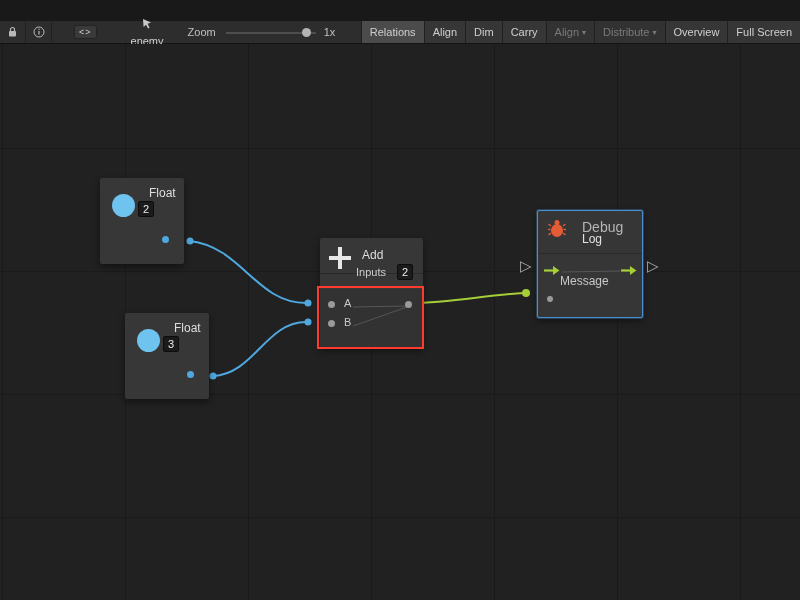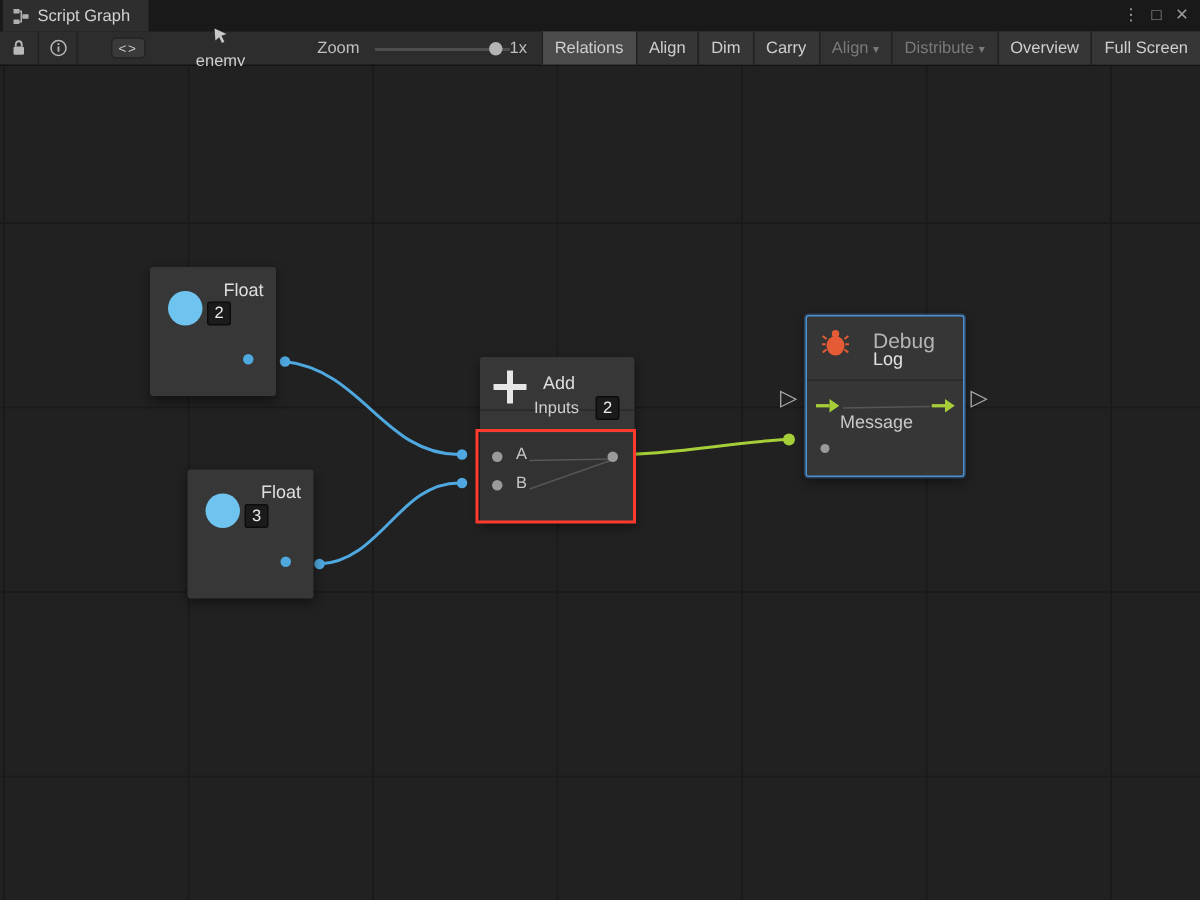--- a/index.html
+++ b/index.html
@@ -15,25 +15,25 @@
   .wc{width:16px;text-align:center;font-size:11px;line-height:21px;cursor:default;}
 
   
   .toolbar{position:absolute;top:21px;left:0;right:0;height:23px;background:#2d2d2d;
     border-bottom:1px solid #141414;display:flex;align-items:center;font-size:11px;color:#c8c8c8;}
   .tb-sep{width:1px;align-self:stretch;background:#202020;}
   .tb-icon{display:flex;align-items:center;justify-content:center;height:23px;width:25px;}
   .tb-code{margin-left:22px;background:#3a3a3a;border:1px solid #242424;border-radius:3px;
     font-size:9px;padding:1px 4px;color:#cfcfcf;letter-spacing:1px;}
   .graph-ref{margin-left:34px;display:flex;align-items:center;gap:5px;color:#cfcfcf;flex-direction:column;}
-  .zoom-label{margin-left:48px;color:#c0c0c0;}
+  .zoom-label{margin-left:24px;color:#c0c0c0;}
   .zoom-slider{position:relative;margin-left:10px;width:90px;height:23px;}
   .zoom-track{position:absolute;top:11px;left:0;width:90px;height:2px;background:#4e4e4e;}
   .zoom-handle{position:absolute;top:7px;left:76px;width:9px;height:9px;border-radius:50%;background:#b4b4b4;}
-  .zoom-value{margin-left:0;color:#c0c0c0;}
+  .zoom-value{margin-left:8px;color:#c0c0c0;}
   .tb-buttons{margin-left:auto;display:flex;align-self:stretch;}
   .tb-btn{display:flex;align-items:center;gap:3px;padding:0 8px;border-left:1px solid #1f1f1f;
     background:#363636;color:#cfcfcf;white-space:nowrap;}
   .tb-btn.active{background:#4b4b4b;}
   .tb-btn.disabled{color:#7a7a7a;background:#323232;}
   .dd-arrow{font-size:8px;}
 
   
   .canvas{position:absolute;top:44px;left:0;width:800px;height:556px;background-color:#212121;
     background-image:linear-gradient(to right,#1a1a1a 1px,transparent 1px),
@@ -80,36 +80,20 @@
 
   .flow-triangle{position:absolute;z-index:2;font-size:15px;color:#ababab;line-height:1;}
   .selection-rect{position:absolute;left:317px;top:242px;width:107px;height:63px;z-index:4;
     border:2px solid #FF3B30;pointer-events:none;}
 </style>
 </head>
 <body>
 
 <div class="app">
 
-  <div class="titlebar">
-    <div class="tab">
-      <svg width="12" height="12" viewBox="0 0 12 12">
-        <rect x="1" y="1" width="4" height="3" fill="#b0b0b0"></rect>
-        <rect x="1" y="8" width="4" height="3" fill="#b0b0b0"></rect>
-        <rect x="7" y="4.5" width="4" height="3" fill="#b0b0b0"></rect>
-        <path d="M5 2.5 H6.2 V9.5 H5 M6.2 6 H7" stroke="#b0b0b0" fill="none" stroke-width="1"></path>
-      </svg>
-      <span>Script Graph</span>
-    </div>
-    <div class="win-controls">
-      <span class="wc">⋮</span>
-      <span class="wc">□</span>
-      <span class="wc">✕</span>
-    </div>
-  </div>
 
   <div class="toolbar">
     <div class="tb-icon">
       <svg width="11" height="12" viewBox="0 0 11 12">
         <path d="M3.5 5 V3.5 a2 2 0 0 1 4 0 V5" fill="none" stroke="#b8b8b8" stroke-width="1.2"></path>
         <rect x="2" y="5" width="7" height="5.5" rx="1" fill="#b8b8b8"></rect>
       </svg>
     </div>
     <div class="tb-sep"></div>
     <div class="tb-icon">

